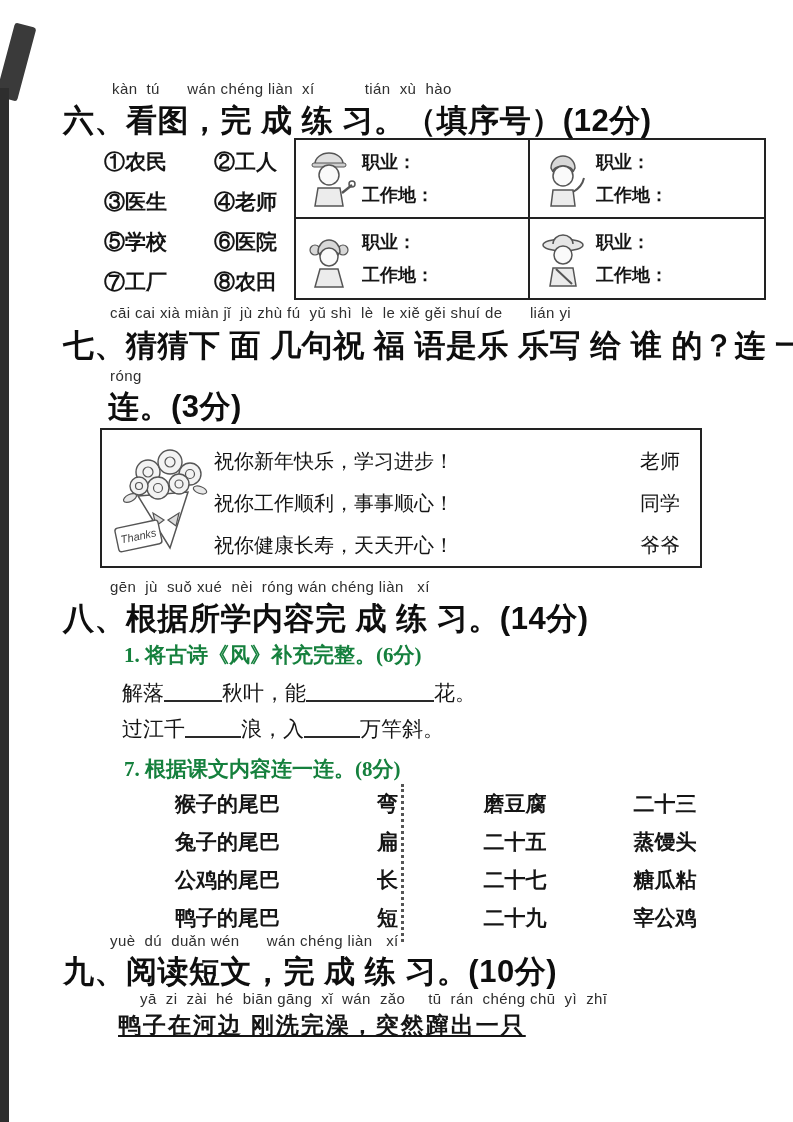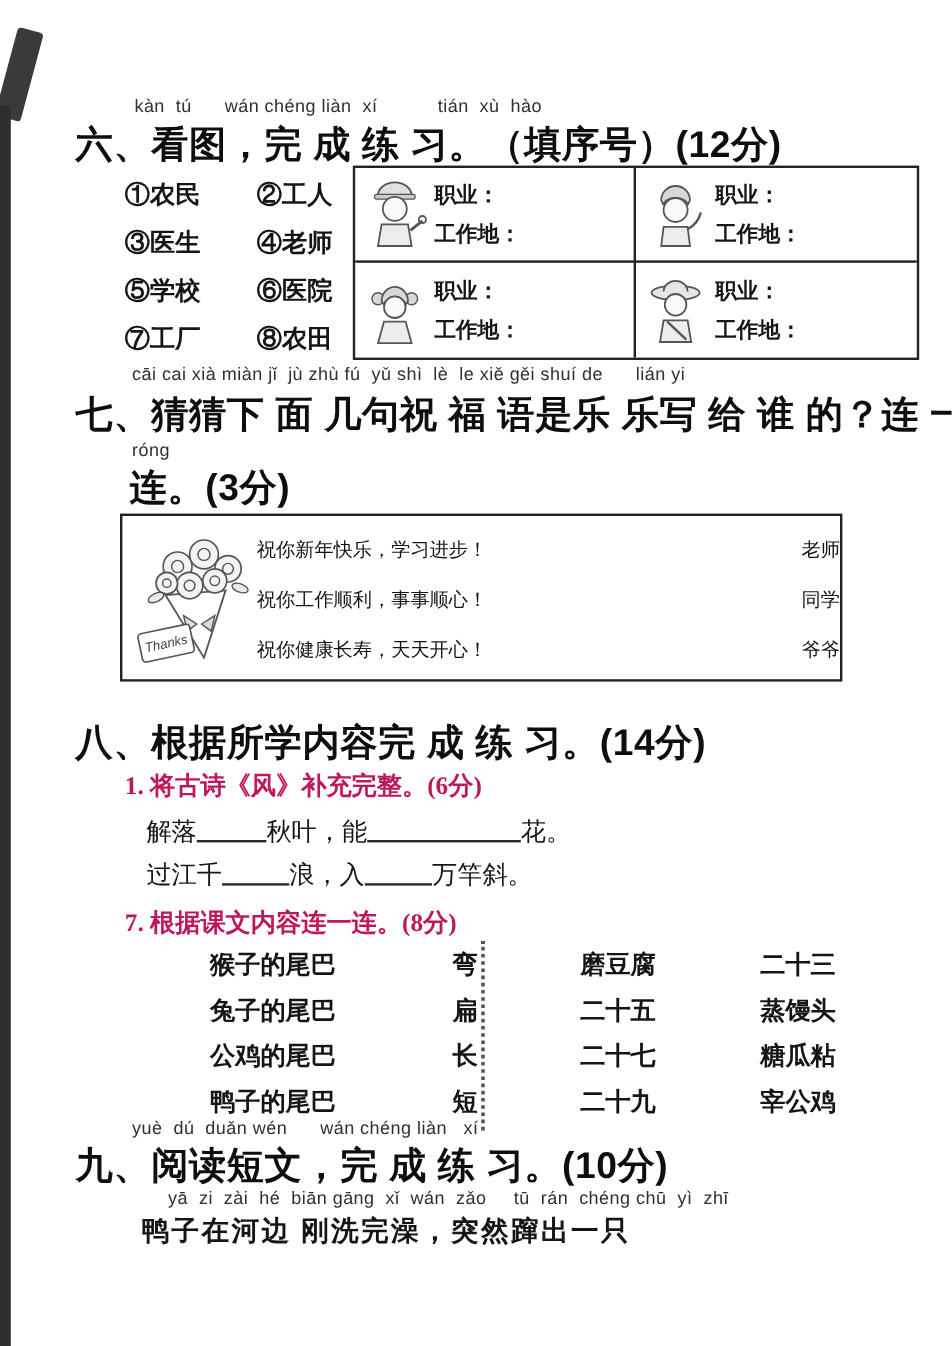--- a/index.html
+++ b/index.html
@@ -22,56 +22,56 @@
     font-family: "Liberation Sans", sans-serif;
     font-size: 15px; color: #2f2f2f; letter-spacing: .4px;
     white-space: pre;
   }
   .sec-title {
     font-family: "Liberation Sans", sans-serif;
     font-weight: 700; font-size: 31px; color: #0e0e0e;
     white-space: pre; letter-spacing: .5px;
   }
   .sub-title {
-    font-weight: 700; font-size: 21px; color: #be185d; white-space: pre;
+    font-weight: 700; font-size: 21px; color: #15803d; white-space: pre; margin-left: 20px;
   }
 
   
   .options-grid {
     display: grid; grid-template-columns: 96px auto;
     column-gap: 14px; row-gap: 12px;
     font-size: 21px; font-weight: 600;
   }
   .q-grid {
     display: grid; grid-template-columns: 234px 234px; grid-template-rows: 79px 79px;
     border: 2px solid #222;
   }
   .q-cell { display: flex; align-items: center; padding: 4px 4px 4px 6px; }
   .q-cell.br { border-right: 2px solid #222; }
   .q-cell.bb { border-bottom: 2px solid #222; }
   .q-cell .labels { margin-left: 6px; font-weight: 700; font-size: 18px; line-height: 1; }
   .q-cell .labels .l2 { margin-top: 15px; }
 
   
   .wish-box { border: 2px solid #222; background: #fff; }
-  .wish-row { position: absolute; left: 112px; right: 0; display: flex; justify-content: space-between; font-size: 16px; font-weight: 500; align-items: center; }
+  .wish-row { position: absolute; left: 112px; right: 20px; display: flex; justify-content: space-between; font-size: 20px; font-weight: 500; align-items: center; }
   .wish-target { font-weight: 500; }
 
   
   .poem-line { font-size: 21px; white-space: nowrap; }
   .blank { display: inline-block; height: 2px; border-bottom: 2px solid #2a2a2a; vertical-align: -2px; }
   .match-wrap { position: relative; text-align: center; }
   .match-grid {
     display: grid; grid-template-columns: 215px 105px 150px 1fr;
     row-gap: 9px; font-size: 21px; font-weight: 600; line-height: 29px;
   }
   .match-divider { position: absolute; left: 281px; top: -6px; height: 158px; border-left: 3px dotted #555; }
 
   
-  .passage { font-size: 23px; font-weight: 700; letter-spacing: 2px; white-space: pre; }
+  .passage { font-size: 23px; font-weight: 700; letter-spacing: 2px; white-space: pre; text-decoration: underline; }
 
   .footer-note { font-size: 17px; color: #8c3226; letter-spacing: 1px; }
 
   svg text { font-family: "Liberation Sans", sans-serif; }
 </style>
 </head>
 <body>
 
 <div class="page">
 
@@ -200,20 +200,21 @@
     <div class="wish-row" style="top:60px;">
       <span>祝你工作顺利，事事顺心！</span>
       <span class="wish-target">同学</span>
     </div>
     <div class="wish-row" style="top:102px;">
       <span>祝你健康长寿，天天开心！</span>
       <span class="wish-target">爷爷</span>
     </div>
   </div>
 
+  <div class="abs pinyin" style="left:110px; top:578px;">gēn  jù  suǒ xué  nèi  róng wán chéng liàn   xí</div>
   <div class="abs sec-title" style="left:63px; top:598px;">八、根据所学内容完 成 练 习。(14分)</div>
 
   <div class="abs sub-title" style="left:104px; top:641px;">1. 将古诗《风》补充完整。(6分)</div>
 
   <div class="abs poem-line" style="left:122px; top:679px;">
     <span>解落</span><span class="blank" style="width:58px;"></span><span>秋叶，能</span><span class="blank" style="width:128px;"></span><span>花。</span>
   </div>
   <div class="abs poem-line" style="left:122px; top:715px;">
     <span>过江千</span><span class="blank" style="width:56px;"></span><span>浪，入</span><span class="blank" style="width:56px;"></span><span>万竿斜。</span>
   </div>

